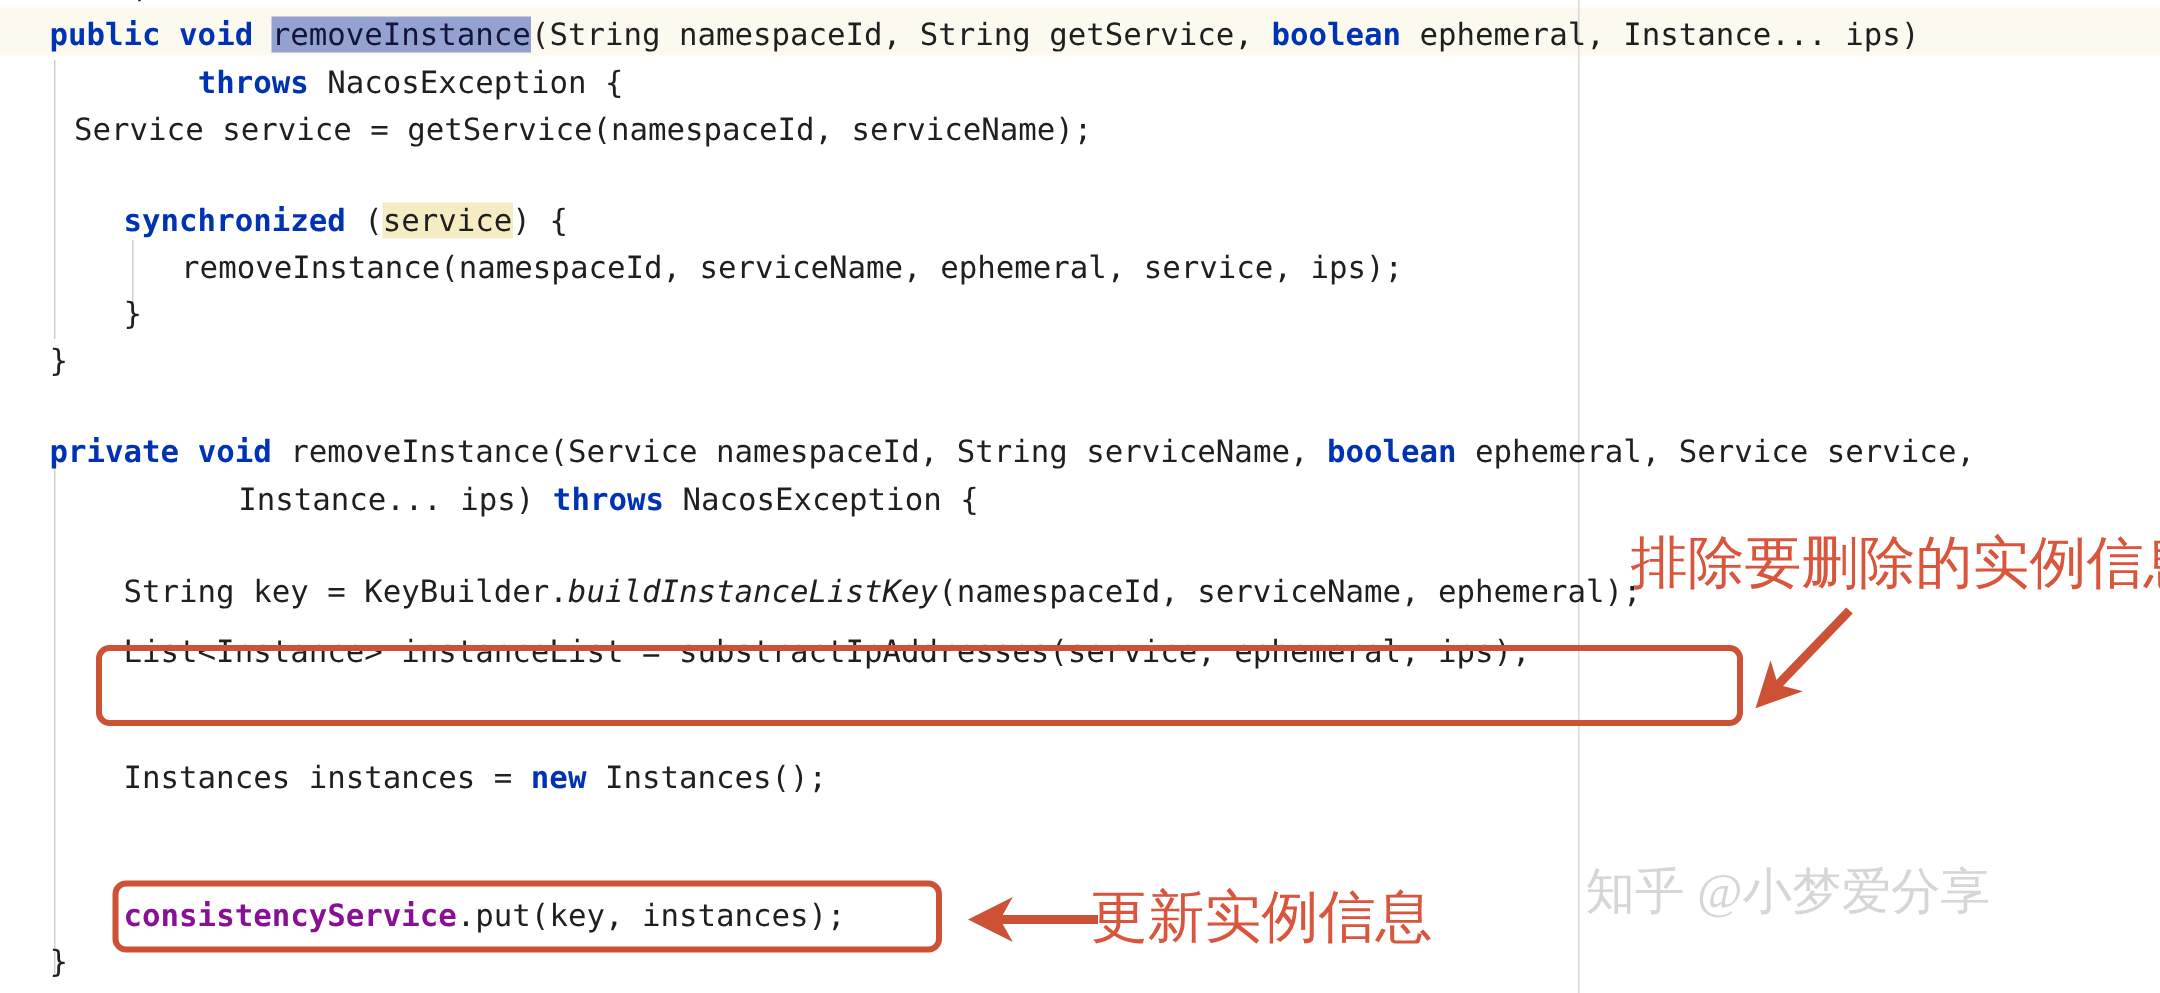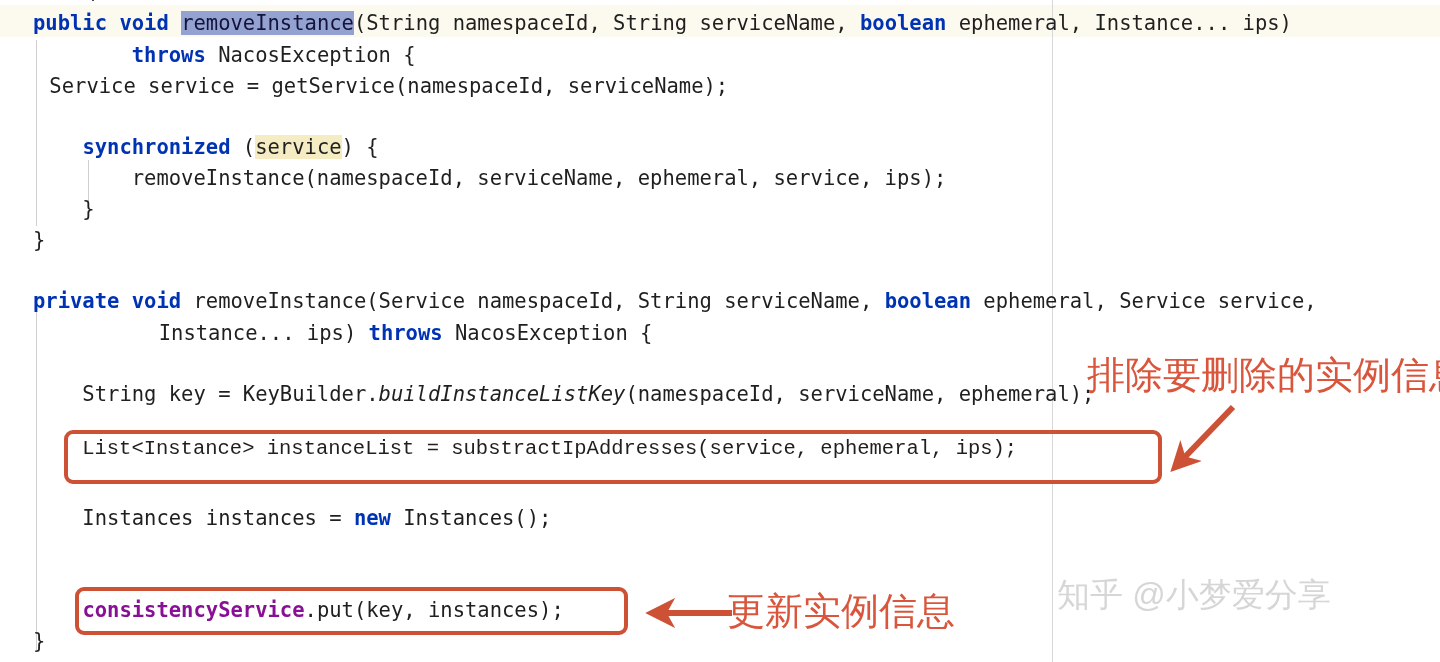--- a/index.html
+++ b/index.html
@@ -84,21 +84,21 @@
   .anno-arrow {
     position: absolute;
     pointer-events: none;
     overflow: visible;
   }
 
   
   .watermark {
     position: absolute;
     color: #d6d6d6;
-    font-family: Liberation Sans, sans-serif;
+    font-family: Liberation Serif, serif;
     font-size: 33px;
     line-height: 40px;
     white-space: nowrap;
     user-select: none;
   }
 </style>
 </head>
 <body>
 
 <div id="editor">
@@ -106,41 +106,41 @@
   <div class="caret-row" style="top:5px; height:32px;"></div>
 
   <div class="code-line" style="left:88px; top:-24px;"><span>;</span></div>
 
   <div class="margin-guide" style="left:1052px;"></div>
 
   <div class="indent-guide" style="left:36px; top:40px; height:186px;"></div>
   <div class="indent-guide" style="left:88px; top:160px; height:44px;"></div>
   <div class="indent-guide" style="left:36px; top:312px; height:338px;"></div>
 
-  <div class="code-line" style="top:8px;"><span style="padding-left:33px"><span class="kw">public</span><span> </span><span class="kw">void</span><span> </span><span class="sel">removeInstance</span><span>(String namespaceId, String serviceName, </span><span class="kw">boolean</span><span> ephemeral, Instance... ips)</span></span></div>
+  <div class="code-line" style="top:8px;"><span style="padding-left:33px"><span class="kw">public</span><span> </span><span class="kw">void</span><span> </span><span class="sel">removeInstance</span><span>(String namespaceId, String getService, </span><span class="kw">boolean</span><span> ephemeral, Instance... ips)</span></span></div>
 
   <div class="code-line" style="top:40px;"><span style="padding-left:33px">        <span class="kw">throws</span><span> NacosException {</span></span></div>
 
   <div class="code-line" style="top:71px;"><span style=""><span>    Service service = getService(namespaceId, serviceName);</span></span></div>
 
   <div class="code-line" style="top:132px;"><span style="padding-left:33px"><span>    </span><span class="kw">synchronized</span><span> (</span><span class="occ">service</span><span>) {</span></span></div>
 
-  <div class="code-line" style="top:163px;"><span style="padding-left:33px"><span>        removeInstance(namespaceId, serviceName, ephemeral, service, ips);</span></span></div>
+  <div class="code-line" style="top:163px;"><span style="padding-left:22px"><span>        removeInstance(namespaceId, serviceName, ephemeral, service, ips);</span></span></div>
 
   <div class="code-line" style="top:194px;"><span style="padding-left:33px"><span>    }</span></span></div>
 
   <div class="code-line" style="top:225px;"><span style="padding-left:33px"><span>}</span></span></div>
 
   <div class="code-line" style="top:286px;"><span style="padding-left:33px"><span class="kw">private</span><span> </span><span class="kw">void</span><span> removeInstance(Service namespaceId, String serviceName, </span><span class="kw">boolean</span><span> ephemeral, Service service,</span></span></div>
 
   <div class="code-line" style="top:318px;padding-left:27px;"><span style="padding-left:33px">        <span>Instance... ips) </span><span class="kw">throws</span><span> NacosException {</span></span></div>
 
   <div class="code-line" style="top:379px;"><span style="padding-left:33px"><span>    String key = KeyBuilder.</span><span class="stat">buildInstanceListKey</span><span>(namespaceId, serviceName, ephemeral);</span></span></div>
 
-  <div class="code-line" style="top:434px;font-family:Liberation Mono, monospace;"><span style="padding-left:33px"><span>    List&lt;Instance&gt; instanceList = substractIpAddresses(service, ephemeral, ips);</span></span></div>
+  <div class="code-line" style="top:419px;"><span style="padding-left:33px"><span>    List&lt;Instance&gt; instanceList = substractIpAddresses(service, ephemeral, ips);</span></span></div>
 
   <div class="code-line" style="top:503px;"><span style="padding-left:33px"><span>    Instances instances = </span><span class="kw">new</span><span> Instances();</span></span></div>
 
 
   <div class="code-line" style="top:595px;"><span style="padding-left:33px"><span>    </span><span class="field">consistencyService</span><span>.put(key, instances);</span></span></div>
 
   <div class="code-line" style="top:626px;"><span style="padding-left:33px"><span>}</span></span></div>
 
 </div>
 

